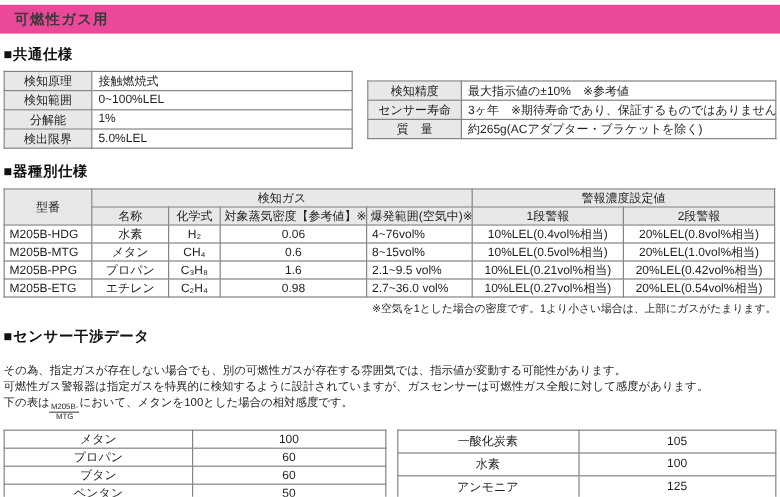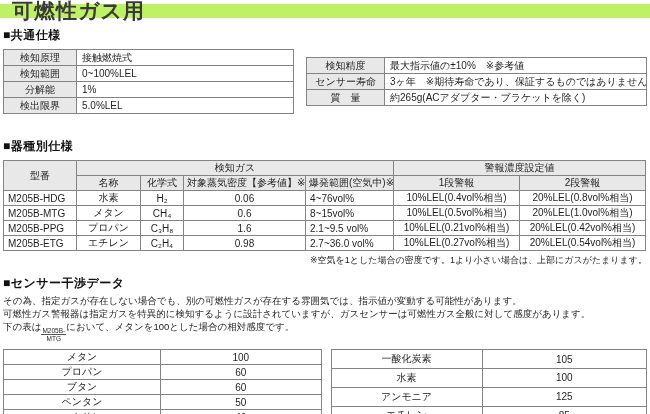--- a/index.html
+++ b/index.html
@@ -2,23 +2,23 @@
 <html><head>
 <meta charset="utf-8">
 <style>
   html,body{margin:0;padding:0;}
   body{
     width:650px;height:414px;overflow:hidden;background:#ffffff;
     font-family:"Liberation Sans","DejaVu Sans",sans-serif;color:#1f1f1f;
     -webkit-font-smoothing:antialiased;
   }
   .titlebar{
-    margin-top:4px;height:14px;background:#bef264;
+    margin-top:4px;height:24px;background:#ec4899;
     display:flex;align-items:center;padding-left:12px;
-    font-size:21px;font-weight:bold;color:#3a3a3a;letter-spacing:1px;
+    font-size:12px;font-weight:bold;color:#3a3a3a;letter-spacing:1px;
   }
   .content{padding:0 3px;}
   .section-heading{
     font-size:12px;font-weight:bold;color:#111;
     margin:9px 0 5px 0;letter-spacing:0.5px;
   }
   table{border-collapse:collapse;table-layout:fixed;}
   td,th{border:1px solid #848484;overflow:hidden;white-space:nowrap;}
 
   
@@ -95,21 +95,21 @@
         <td>3ヶ年　※期待寿命であり、保証するものではありません。</td>
       </tr>
       <tr>
         <td class="lbl">質　量</td>
         <td>約265g(ACアダプター・ブラケットを除く)</td>
       </tr>
     </tbody>
       </table>
   </div>
 
-  <div class="section-heading" style="margin-top:24px;">■器種別仕様</div>
+  <div class="section-heading" style="margin-top:11px;">■器種別仕様</div>
   <table class="models">
     <colgroup>
       <col style="width:73px">
         <col style="width:64px">
         <col style="width:43px">
       <col style="width:122px">
         <col style="width:88px">
         <col style="width:126px">
         <col style="width:126px">
     </colgroup>
@@ -160,21 +160,21 @@
       <td>C₂H₄</td>
       <td>0.98</td>
       <td class="al">2.7~36.0 vol%</td>
       <td>10%LEL(0.27vol%相当)</td>
       <td>20%LEL(0.54vol%相当)</td>
     </tr>
   </tbody>
     </table>
   <div class="footnote">※空気を1とした場合の密度です。1より小さい場合は、上部にガスがたまります。</div>
 
-  <div class="section-heading" style="margin-top:8px;margin-bottom:2px;font-family:Liberation Serif, serif;">■センサー干渉データ</div>
+  <div class="section-heading" style="margin-top:8px;margin-bottom:14px;font-family:Liberation Serif, serif;">■センサー干渉データ</div>
   <div class="para">
     <div>その為、指定ガスが存在しない場合でも、別の可燃性ガスが存在する雰囲気では、指示値が変動する可能性があります。</div>
     <div>可燃性ガス警報器は指定ガスを特異的に検知するように設計されていますが、ガスセンサーは可燃性ガス全般に対して感度があります。</div>
     <div>
       <span>下の表は</span><span class="stack">
           <span class="top">M205B-</span>
           <span>MTG</span>
         </span><span>において、メタンを100とした場合の相対感度です。</span>
     </div>
   </div>

